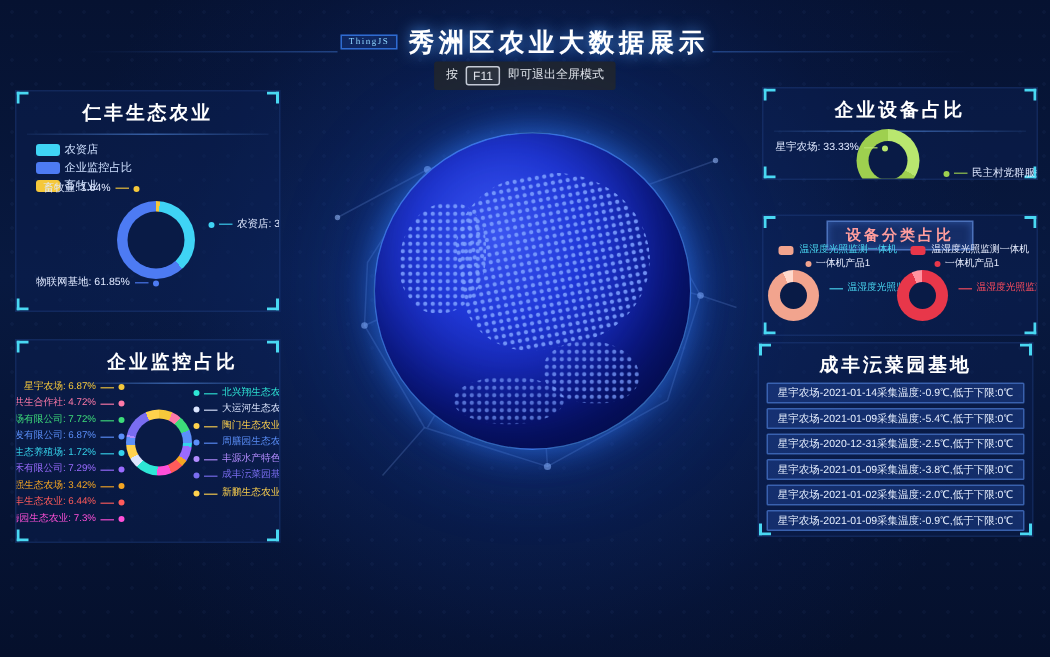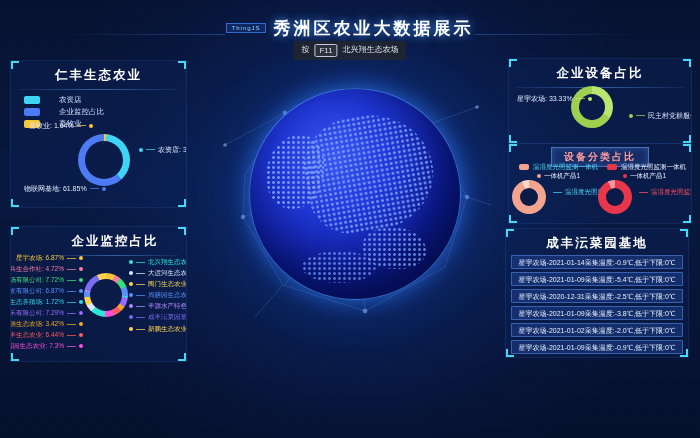--- a/index.html
+++ b/index.html
@@ -6,21 +6,21 @@
   html,body { width:700px; height:438px; background:#010714; overflow:hidden;
               font-family:"Liberation Sans", sans-serif; }
   .stage { position:relative; width:700px; height:438px;
     background:
       radial-gradient(rgba(80,120,200,0.06) 1px, transparent 1.4px),
       radial-gradient(430px 430px at 355px 195px, rgba(32,92,235,.30), rgba(12,36,105,.14) 55%, transparent 74%),
       linear-gradient(180deg,#061231 0%,#081940 42%,#05102c 100%);
     background-size:16px 16px, auto, auto; }
 
   
-  .header { position:absolute; top:16px; left:0; width:100%; text-align:center; }
+  .header { position:absolute; top:16px; left:0; width:100%; text-align:center;font-family:Liberation Serif, serif; }
   .header-row { display:inline-flex; align-items:center; gap:8px; }
   .badge { font-size:6px; letter-spacing:1px; color:#8fd6ff; border:1px solid #2f6bd0;
            padding:1px 4px; background:rgba(20,50,120,.6); }
   .page-title { font-size:17px; font-weight:700; color:#ffffff; letter-spacing:3px;
                 text-shadow:0 0 10px rgba(80,160,255,.9); }
   .hline { position:absolute; top:34px; height:1px; width:170px; }
   .hline.l { left:55px; background:linear-gradient(90deg, rgba(70,130,230,0), rgba(70,130,230,.4)); }
   .hline.r { right:55px; background:linear-gradient(270deg, rgba(70,130,230,0), rgba(70,130,230,.4)); }
   .hint { position:absolute; top:41px; left:50%; transform:translateX(-50%);
           display:flex; align-items:center; gap:5px; background:rgba(33,37,44,.92);
@@ -51,27 +51,27 @@
   .corner.tr { right:0; top:0; border-right-width:2px; border-top-width:2px; }
   .corner.bl { left:0; bottom:0; border-left-width:2px; border-bottom-width:2px; }
   .corner.br { right:0; bottom:0; border-right-width:2px; border-bottom-width:2px; }
   .panel-title { margin-top:6px; text-align:center; font-size:12.5px; font-weight:700;
                  color:#ffffff; letter-spacing:2px; }
   .panel-rule { height:1px; margin:5px 7px 0;
     background:linear-gradient(90deg, rgba(90,150,240,.08), rgba(90,150,240,.55), rgba(90,150,240,.08)); }
 
   #p-industry   { left:10px;  top:60px;  width:177px; height:148px; }
   #p-enterprise { left:10px;  top:226px; width:177px; height:136px;padding-left:33px; }
-  #p-devratio   { left:508px; top:58px;  width:184px; height:86px; }
+  #p-devratio   { left:508px; top:58px;  width:184px; height:62px; }
   #p-devclass   { left:508px; top:143px; width:184px; height:81px; }
   #p-alarm      { left:505px; top:228px; width:184px; height:130px; }
 
   
   .legend { position:absolute; left:13px; top:33px; list-style:none; }
-  .legend li { display:flex; align-items:center; gap:19px; height:12px;
+  .legend li { display:flex; align-items:center; gap:3px; height:12px;
                font-size:7.5px; color:#cfe0ff; line-height:1; }
   .legend .sw { width:16px; height:8px; border-radius:2px; flex:none; }
 
   
   .donut { position:absolute; border-radius:50%; }
   .donut .hole { position:absolute; border-radius:50%; background:#091b46; }
   #d-industry { left:67px; top:73px; width:52px; height:52px; } #d-industry .hole { inset:7px; }
   #d-enterprise { left:73px; top:46px; width:44px; height:44px; } #d-enterprise .hole { inset:6px; }
   #d-devratio { left:62px; top:27px; width:42px; height:42px; } #d-devratio .hole { inset:8px; }
   #d-class-l { left:3px; top:36px; width:34px; height:34px; } #d-class-l .hole { inset:8px; }
@@ -110,21 +110,21 @@
   <div class="hline r"></div>
   <div class="header">
     <div class="header-row">
       <span class="badge">ThingJS</span>
       <span class="page-title">秀洲区农业大数据展示</span>
     </div>
   </div>
   <div class="hint">
     <span>按</span>
     <span class="key">F11</span>
-    <span>北兴翔生态农场</span>
+    <span>即可退出全屏模式</span>
   </div>
 
   <svg class="mesh" viewBox="0 0 280 280">
     <g stroke="rgba(140,180,255,0.20)" stroke-width="1" fill="none">
       <path d="M30,120 L70,58 L142,40 L212,70 L252,142 L230,212 L150,256 L68,230 L28,162 Z"></path>
       <path d="M70,58 L140,112 L212,70 M140,112 L150,256 M28,162 L140,112 M70,230 L140,112 M252,142 L140,112"></path>
       <path d="M10,90 L70,58 M212,70 L262,52 M252,142 L276,150 M68,230 L40,262"></path>
     </g>
     <g fill="rgba(160,195,255,0.55)">
       <circle cx="70" cy="58" r="2.4"></circle>

